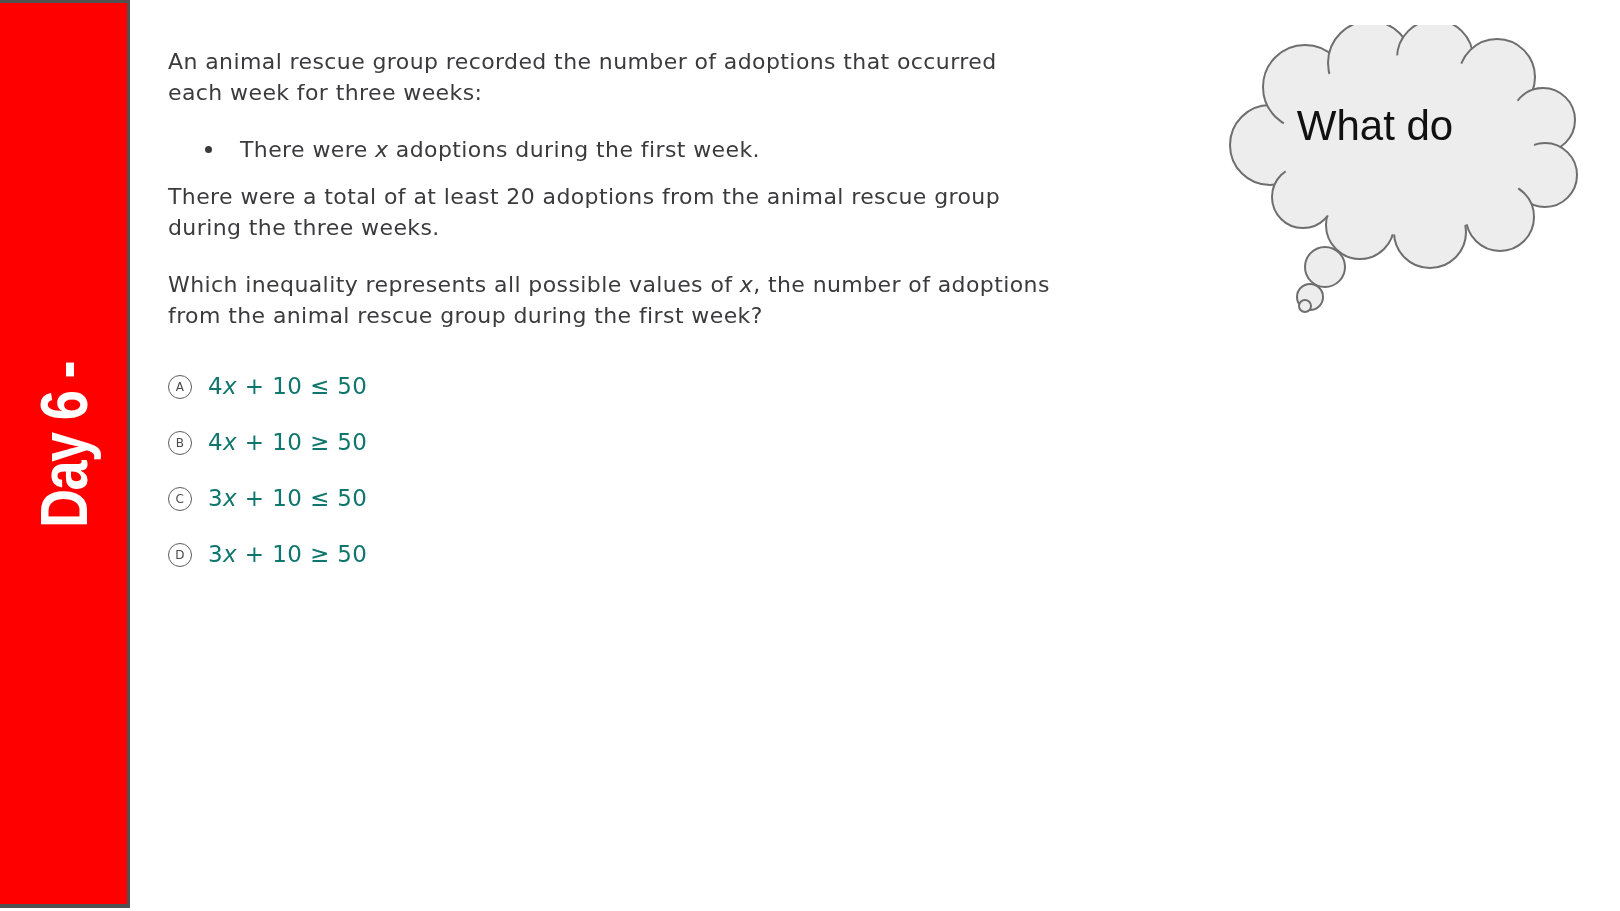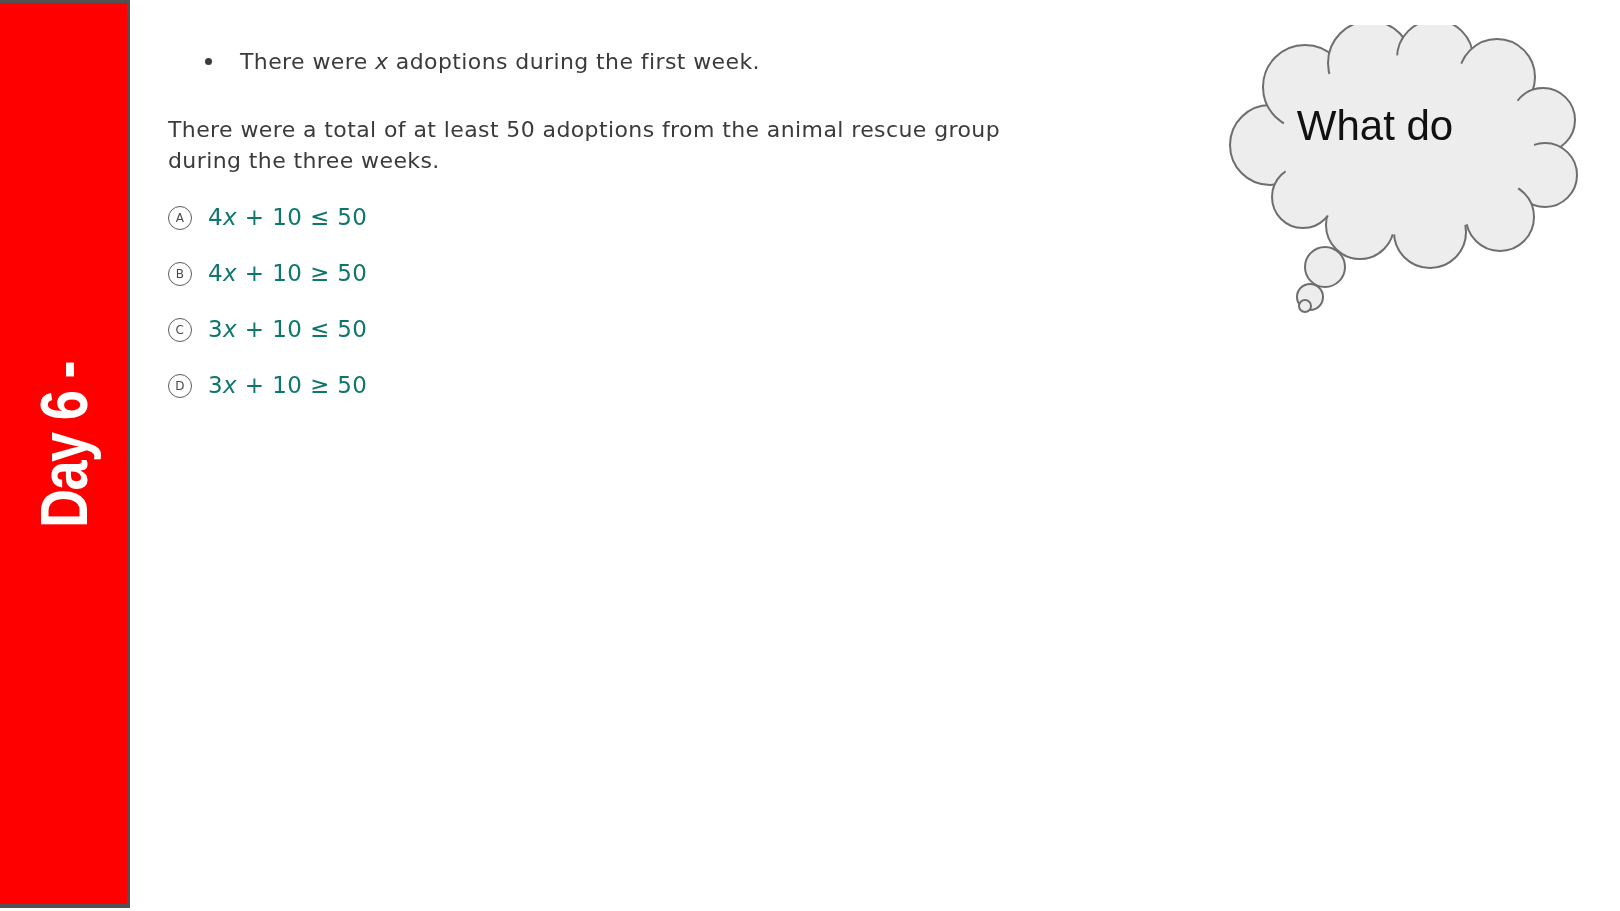--- a/index.html
+++ b/index.html
@@ -44,21 +44,21 @@
     top: 46px;
     width: 888px;
     color: #3b3b3e;
     font-size: 22px;
     line-height: 31px;
     letter-spacing: 0.4px;
   }
   .para { margin-bottom: 26px; }
   .var { font-style: italic; }
 
-  ul.bullets { list-style: none; margin-bottom: 37px; }
+  ul.bullets { list-style: none; margin-bottom: 16px; }
   ul.bullets li {
     position: relative;
     padding-left: 72px;
     margin-bottom: 26px;
   }
   ul.bullets li:last-child { margin-bottom: 0; }
   ul.bullets li::before {
     content: "";
     position: absolute;
     left: 37px;
@@ -117,27 +117,29 @@
 </style>
 </head>
 <body>
 
 <div class="sidebar">
   <div class="sidebar-label">Day 6 -</div>
 </div>
 
 <div class="content">
 
+  <div class="para"><span>An animal rescue group recorded the number of adoptions that occurred each week for three weeks:</span></div>
 
   <ul class="bullets">
     <li><span>There were </span><span class="var">x</span><span> adoptions during the first week.</span></li>
   </ul>
 
-  <div class="para"><span>There were a total of at least 50 adoptions from the animal rescue group during the three weeks.</span></div>
+  <div class="para"><span>There were a total of at least 20 adoptions from the animal rescue group during the three weeks.</span></div>
 
+  <div class="para question"><span>Which inequality represents all possible values of </span><span class="var">x</span><span>, the number of adoptions from the animal rescue group during the first week?</span></div>
 
   <div class="option">
     <span class="option-circle">A</span>
     <span class="option-formula"><span>4</span><span class="var">x</span><span> + 10 ≤ 50</span></span>
   </div>
 
   <div class="option">
     <span class="option-circle">B</span>
     <span class="option-formula"><span>4</span><span class="var">x</span><span> + 10 ≥ 50</span></span>
   </div>

